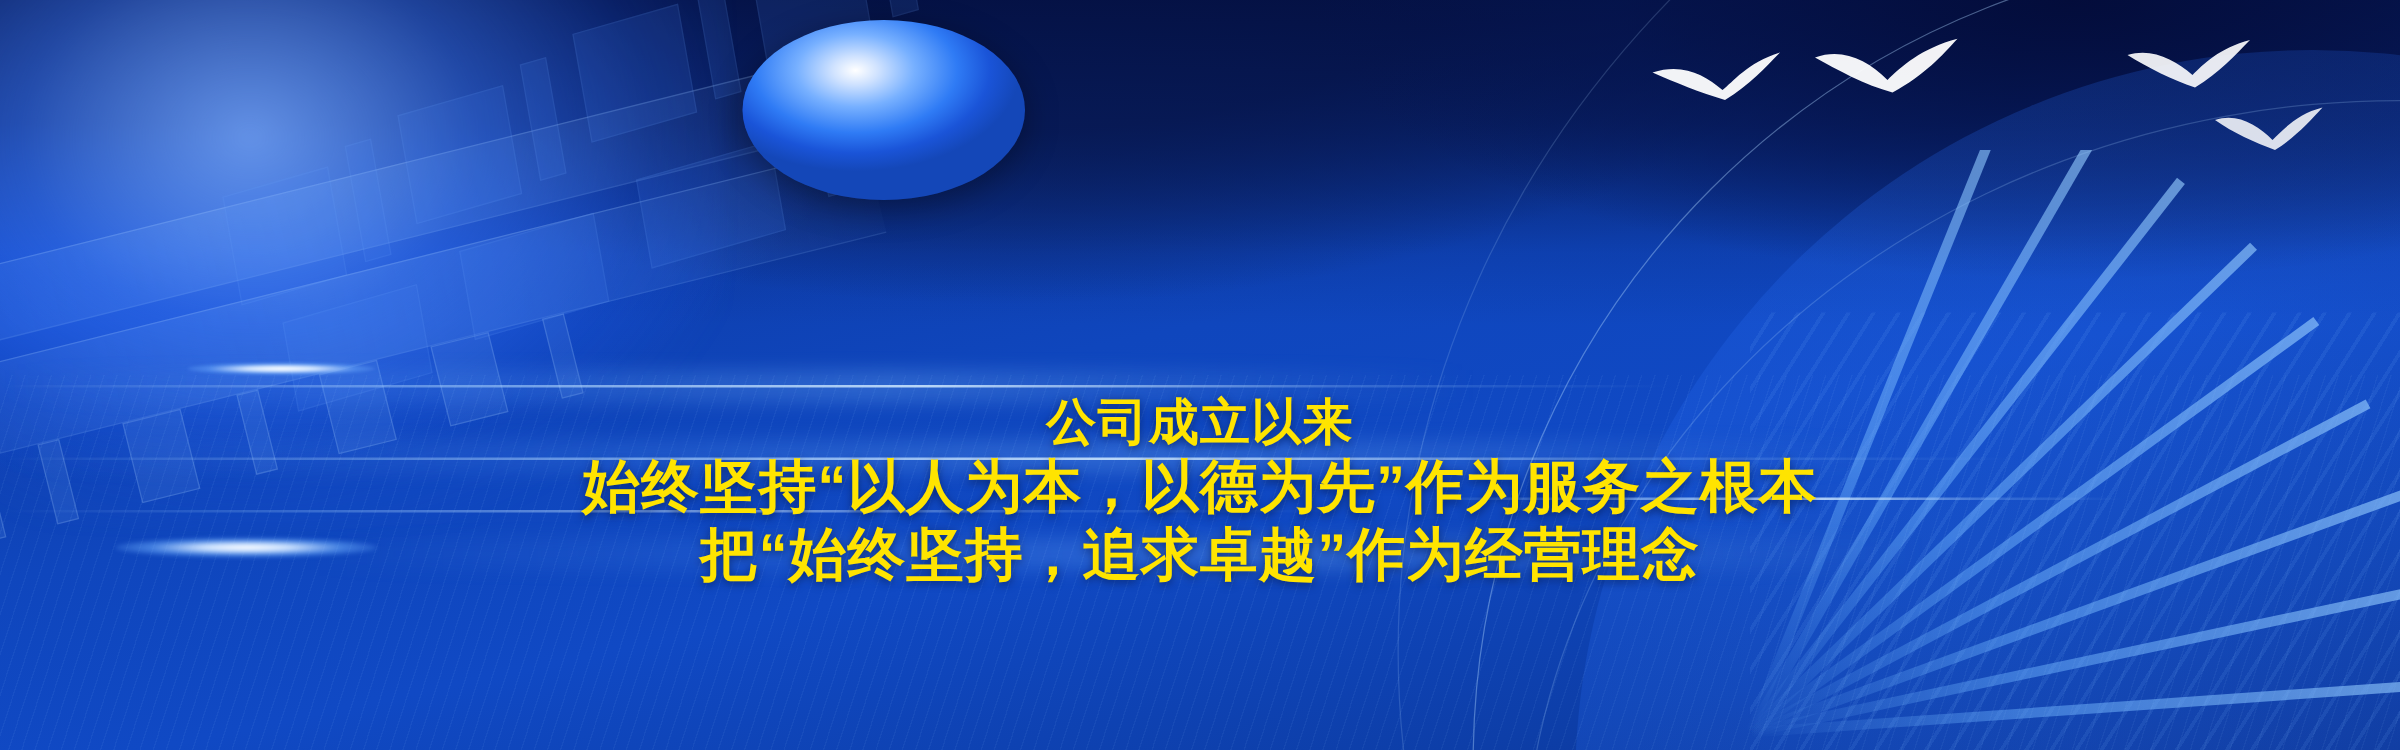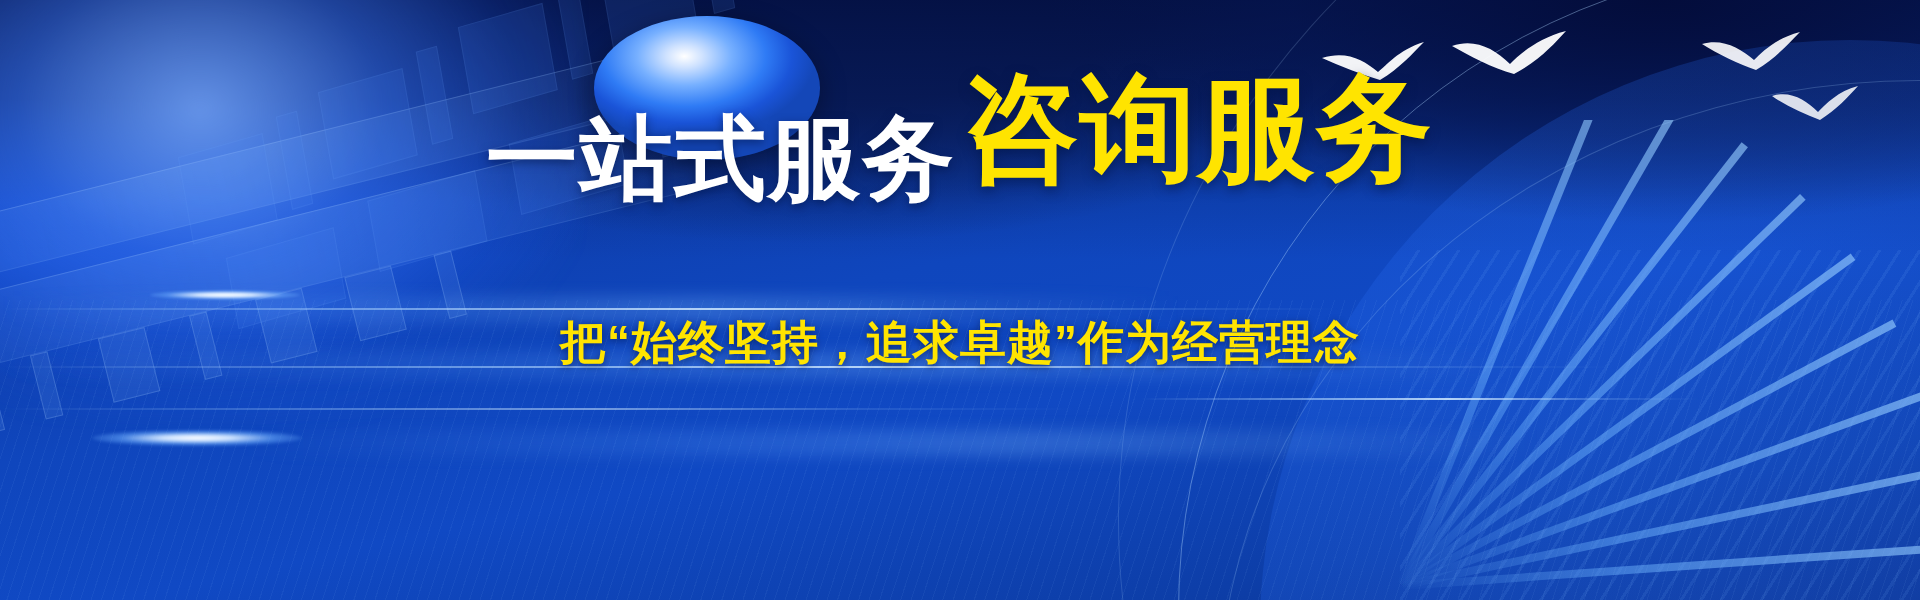--- a/index.html
+++ b/index.html
@@ -313,21 +313,20 @@
         <path d="M2 14 C22 8, 40 18, 54 30 C62 22, 76 8, 100 2 C88 14, 76 28, 56 40 C38 34, 18 24, 2 14 Z" fill="#ffffff" opacity="0.9"></path>
       </svg>
     </div>
     <div class="gull" style="left:1770px; top:84px;">
       <svg width="96" height="40" viewBox="0 0 96 40">
         <path d="M2 12 C20 6, 36 16, 48 28 C56 20, 68 7, 88 2 C78 13, 66 26, 50 36 C34 30, 16 22, 2 12 Z" fill="#ffffff" opacity="0.85"></path>
       </svg>
     </div>
   </div>
 
-  <div class="headline">
-    <span class="hl-white">一站式服务</span><span class="hl-yellow">咨询服务</span>
-  </div>
 
   <div class="body-block">
+    <div class="body-line bl-1">公司成立以来</div>
+    <div class="body-line bl-2">始终坚持“以人为本，以德为先”作为服务之根本</div>
     <div class="body-line bl-3">把“始终坚持，追求卓越”作为经营理念</div>
   </div>
 
 </div>
 
 </body></html>

